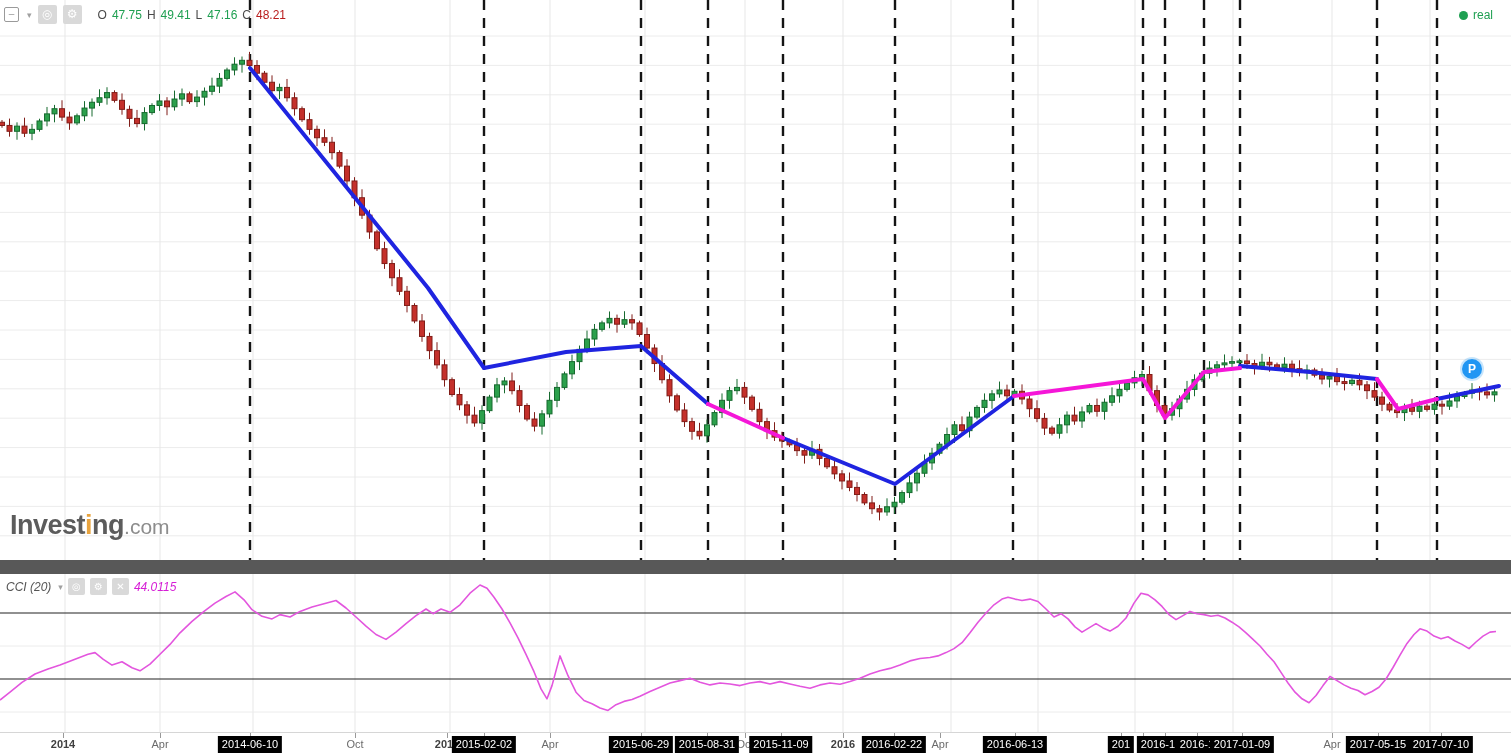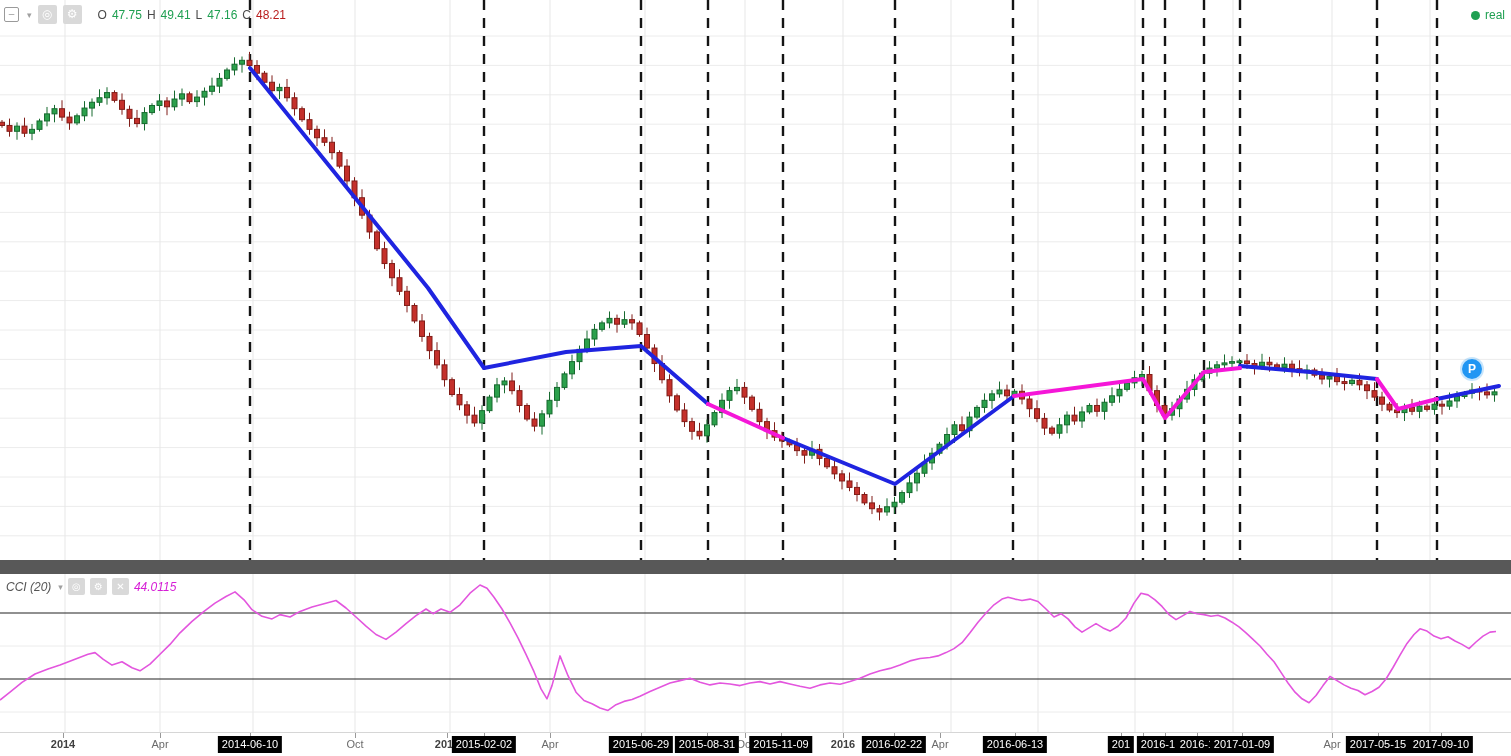--- a/index.html
+++ b/index.html
@@ -11,21 +11,21 @@
   .legend{top:5px;left:4px;display:flex;align-items:center;gap:6px;z-index:30;}
   .collapse{width:13px;height:13px;border:1px solid #9a9a9a;border-radius:2px;color:#9a9a9a;
             font-size:10px;line-height:11px;text-align:center;background:#fff;}
   .title{font-size:15px;color:#3c3c3c;white-space:nowrap;}
   .caret{color:#a0a0a0;font-size:9px;margin-left:2px;}
   .icon-btn{width:19px;height:19px;background:#d9d9d9;border-radius:2px;color:#fff;
             font-size:12px;line-height:19px;text-align:center;cursor:pointer;}
   .ohlc{display:flex;align-items:center;gap:5px;font-size:12px;margin-left:10px;}
   .ohlc .lbl{color:#4a4a4a;}
   .ohlc .val{font-weight:400;}
-  .realtime{top:8px;right:6px;display:flex;align-items:center;gap:5px;font-size:12px;z-index:30;}
+  .realtime{top:8px;right:18px;display:flex;align-items:center;gap:5px;font-size:12px;z-index:30;}
   .rt-dot{width:9px;height:9px;border-radius:50%;}
   
   .watermark{left:10px;top:510px;z-index:5;user-select:none;}
   .wm-main{font-size:27px;font-weight:700;color:#5c5c5c;letter-spacing:-0.5px;}
   .wm-dot{color:#e8a33d;}
   .wm-tld{font-size:21px;font-weight:400;color:#8d8d8d;}
   
   .separator{left:0;top:560px;width:1511px;height:14px;background:#585858;z-index:20;}
   
   .cci-legend{top:578px;left:6px;display:flex;align-items:center;gap:5px;z-index:30;font-style:italic;}
@@ -506,20 +506,23 @@
         <polyline points="250,68 428,288 484,368 566,352 641,346 708,404" fill="none" stroke="#1f24e0" stroke-width="4" stroke-linejoin="round" stroke-linecap="round"></polyline>
         <polyline points="783,438 895,484 1014,396" fill="none" stroke="#1f24e0" stroke-width="4" stroke-linejoin="round" stroke-linecap="round"></polyline>
         <polyline points="1240,366 1310,372 1377,379" fill="none" stroke="#1f24e0" stroke-width="4" stroke-linejoin="round" stroke-linecap="round"></polyline>
         <polyline points="1437,399 1499,386" fill="none" stroke="#1f24e0" stroke-width="4" stroke-linejoin="round" stroke-linecap="round"></polyline>
         <polyline points="708,404 783,438" fill="none" stroke="#f516d8" stroke-width="4" stroke-linejoin="round" stroke-linecap="round"></polyline>
         <polyline points="1014,396 1143,379 1165,418 1204,372 1240,368" fill="none" stroke="#f516d8" stroke-width="4" stroke-linejoin="round" stroke-linecap="round"></polyline>
         <polyline points="1377,379 1398,409 1437,399" fill="none" stroke="#f516d8" stroke-width="4" stroke-linejoin="round" stroke-linecap="round"></polyline>
       </g>
     </svg>
 
+  <div class="abs watermark">
+    <span class="wm-main"><span>Invest</span><span class="wm-dot">i</span><span>ng</span></span><span class="wm-tld">.com</span>
+  </div>
 
   <div class="abs legend">
     <div class="collapse">–</div>
     <div class="caret">▾</div>
     <div class="icon-btn">◎</div>
     <div class="icon-btn">⚙</div>
     <div class="ohlc">
       <span class="lbl">O</span>
       <span class="val ohlc-val" style="color: rgb(31, 160, 82);">47.75</span>
       <span class="lbl">H</span>
@@ -612,15 +615,15 @@
       <span class="tlabel year" style="left: 843px;">2016</span>
       <span class="tlabel boxed" style="left: 894px;">2016-02-22</span>
       <span class="tlabel" style="left: 940px;">Apr</span>
       <span class="tlabel boxed" style="left: 1015px;">2016-06-13</span>
       <span class="tlabel boxed" style="left: 1121px;">201</span>
       <span class="tlabel boxed" style="left: 1158px;">2016-1</span>
       <span class="tlabel boxed" style="left: 1197px;">2016-1</span>
       <span class="tlabel boxed" style="left: 1242px;">2017-01-09</span>
       <span class="tlabel" style="left: 1332px;">Apr</span>
       <span class="tlabel boxed" style="left: 1378px;">2017-05-15</span>
-      <span class="tlabel boxed" style="left: 1441px;">2017-09-10</span>
+      <span class="tlabel boxed" style="left: 1441px;">2017-07-10</span>
     </div>
 </div>
 
 </body></html>

